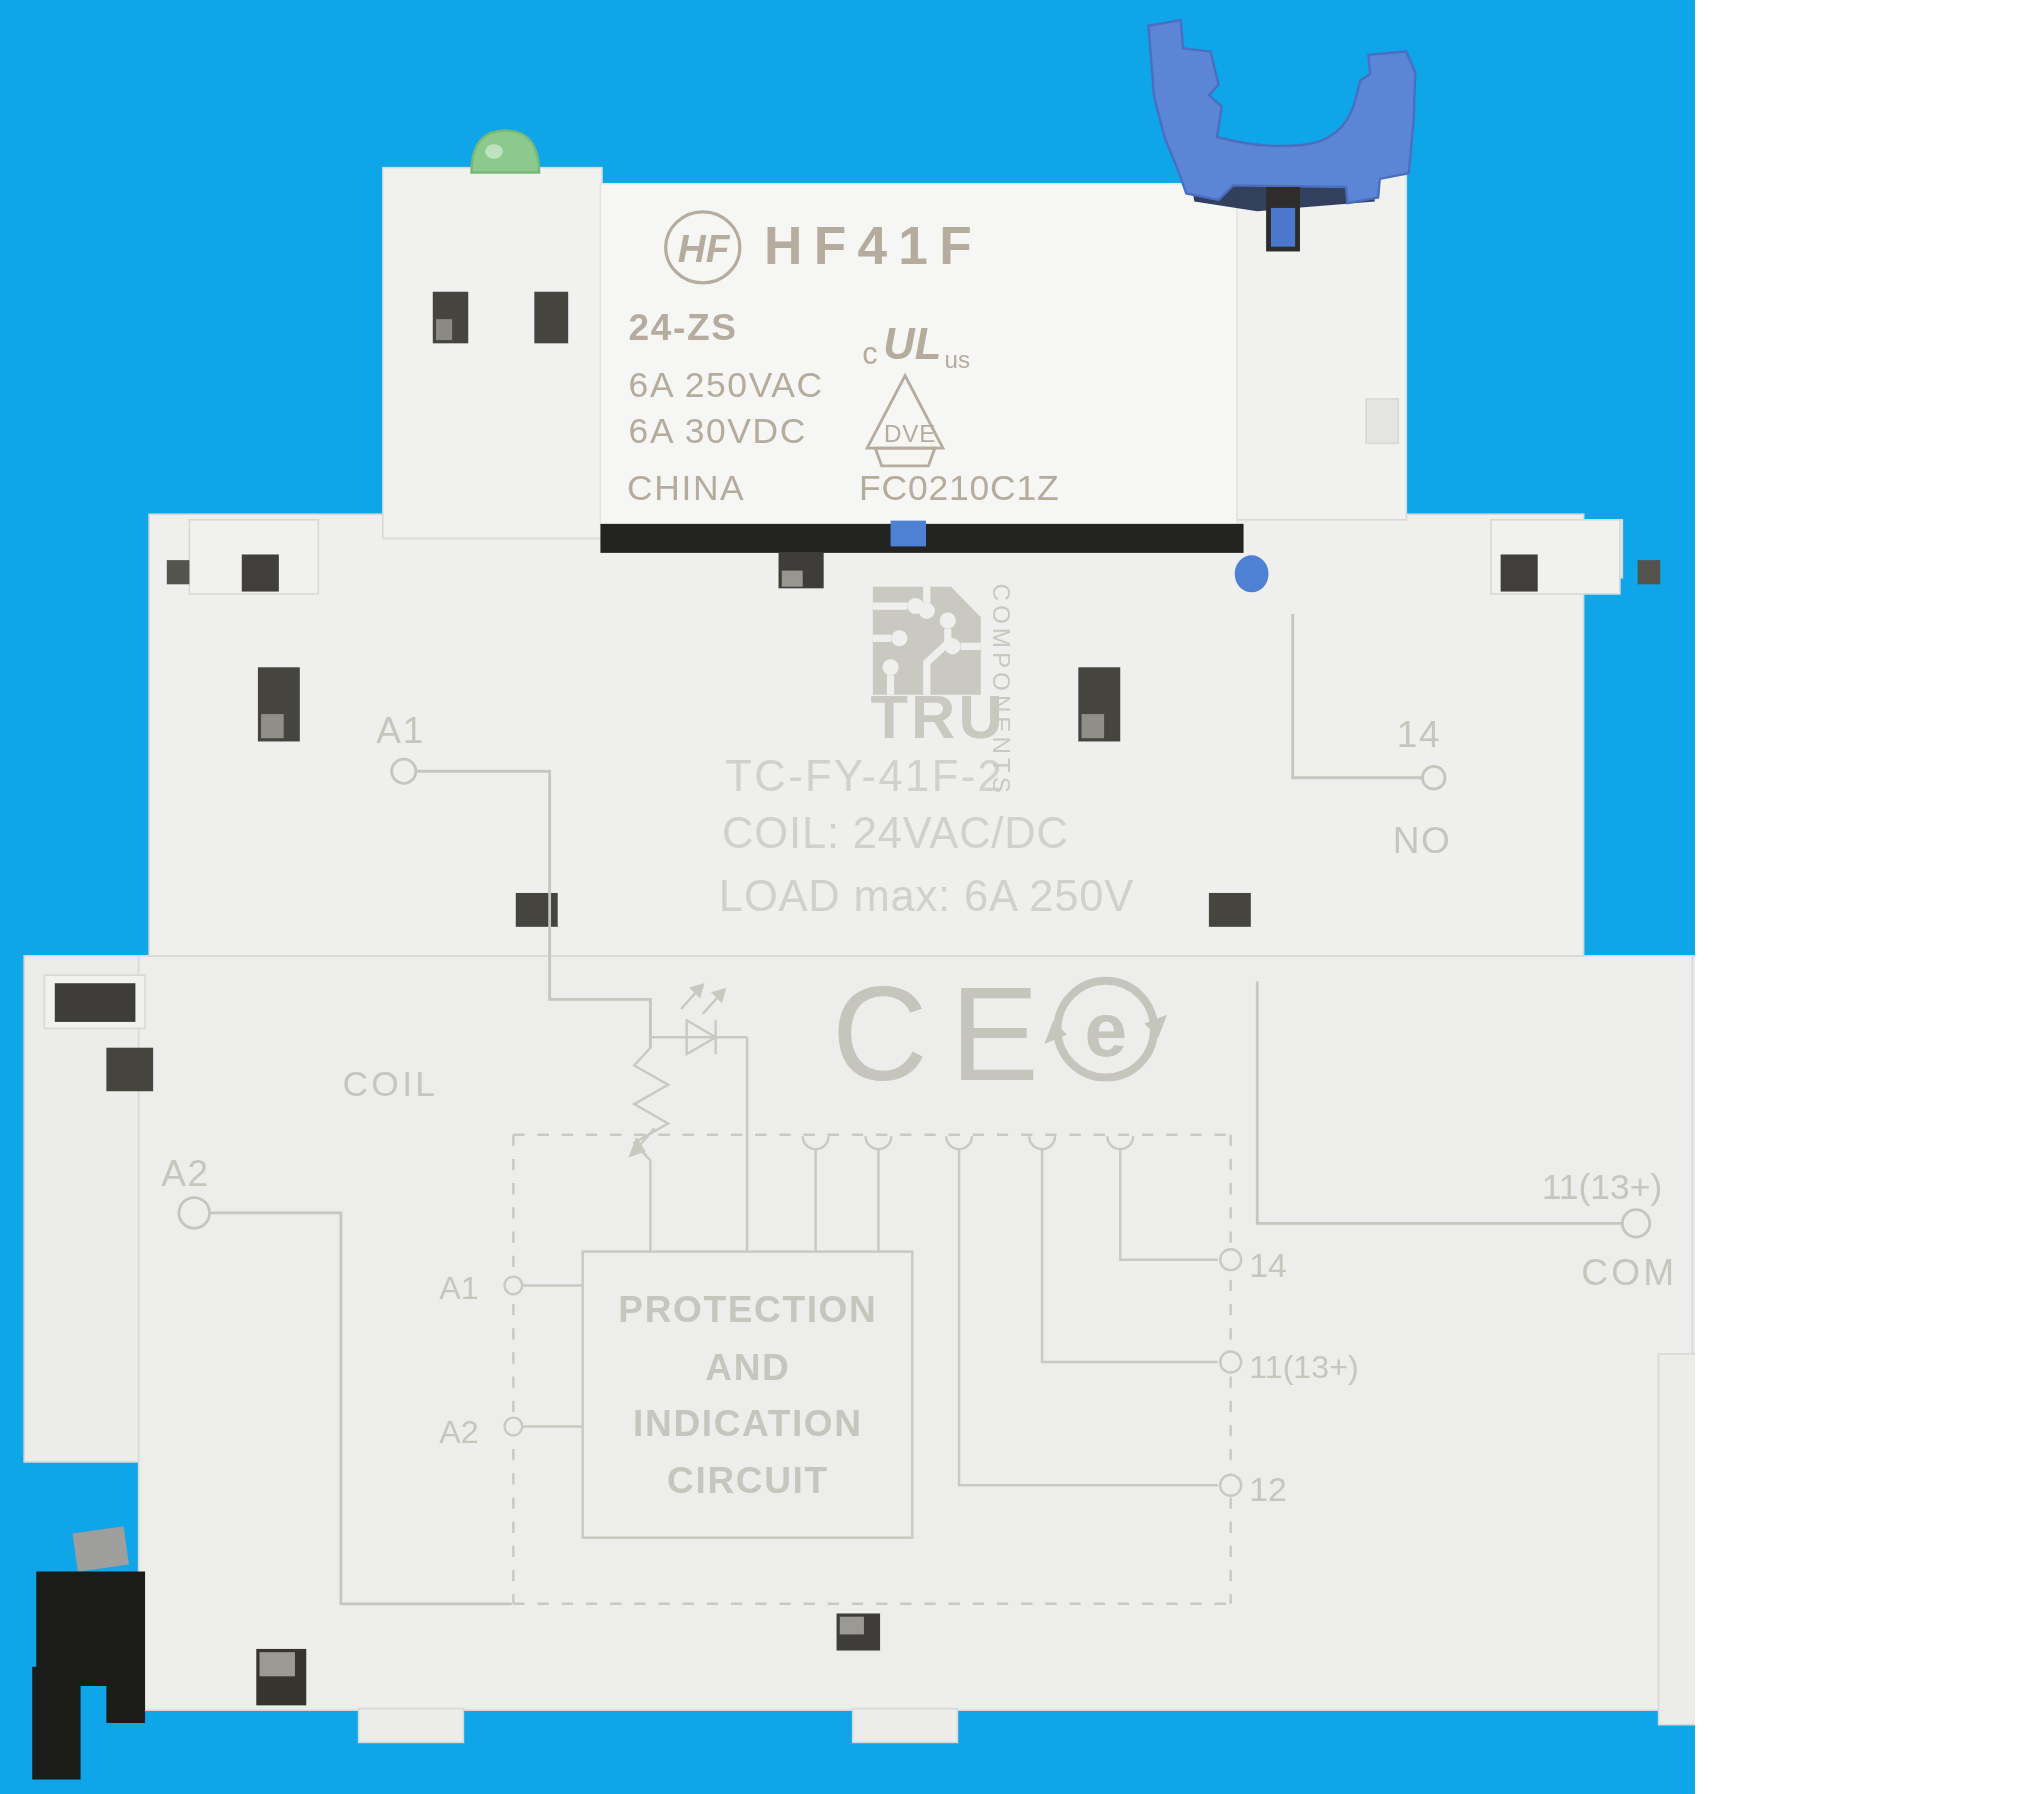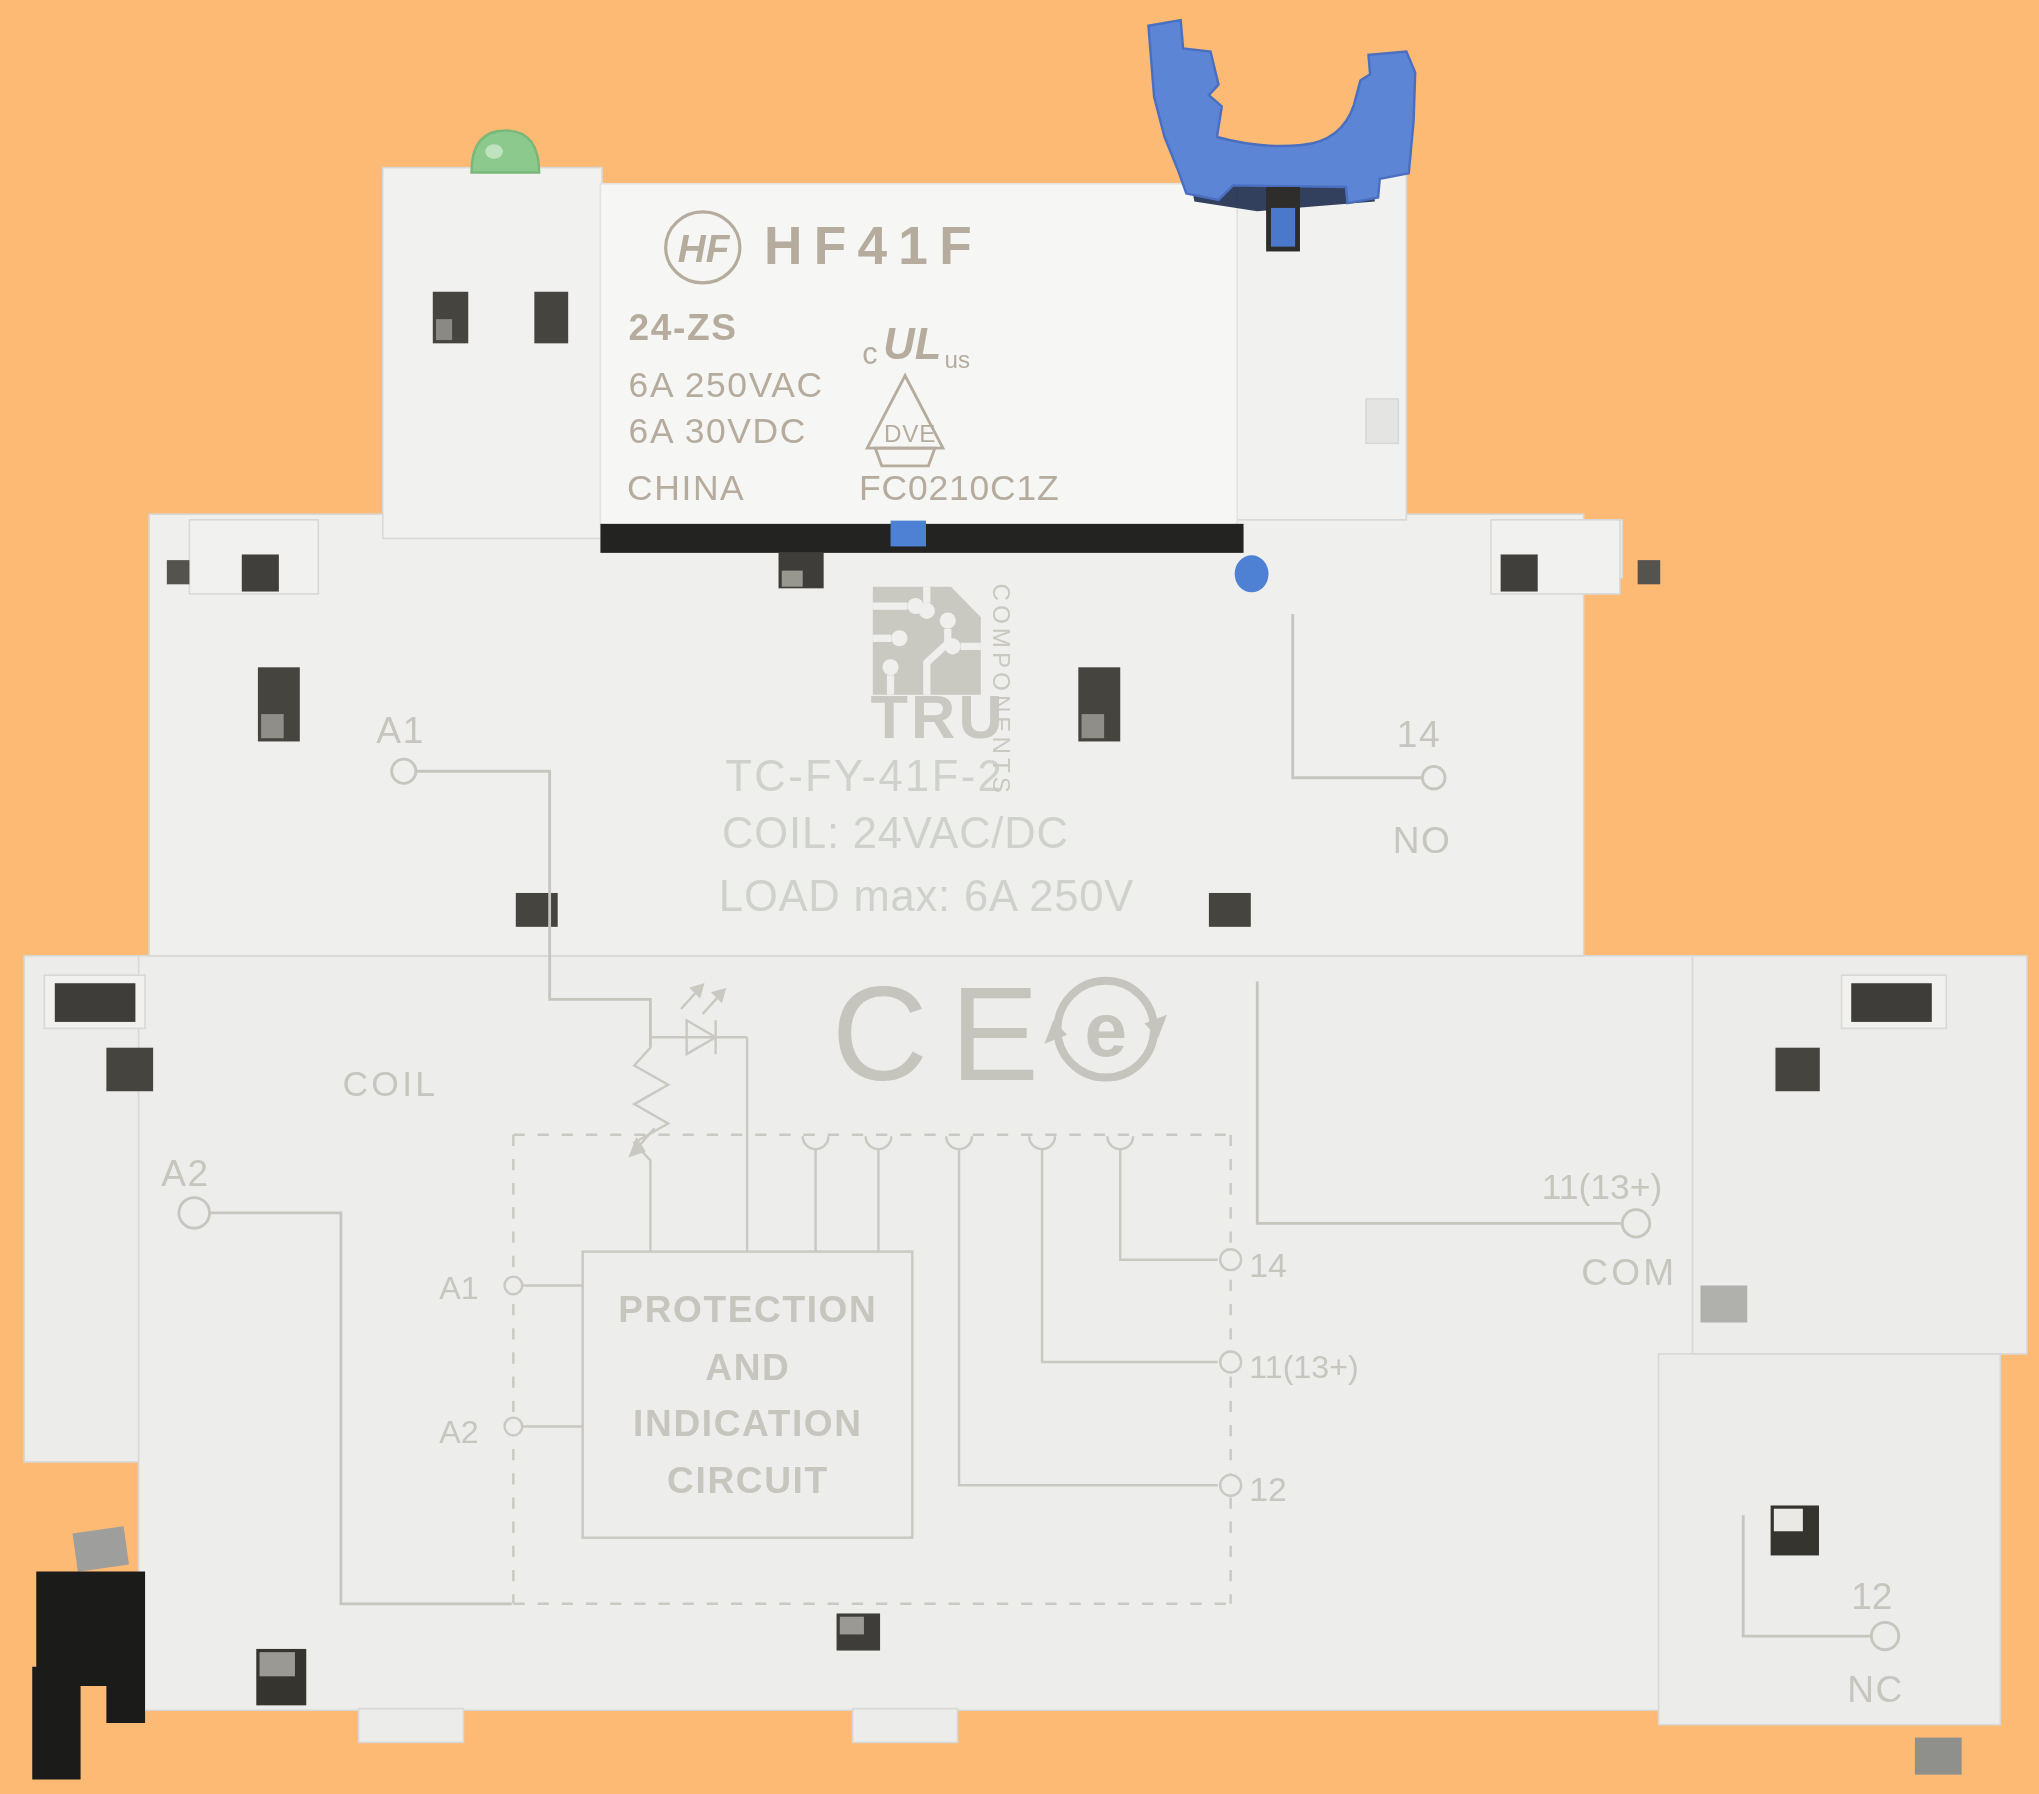--- a/index.html
+++ b/index.html
@@ -1,17 +1,17 @@
 <!DOCTYPE html>
 <html style="font-size:13px"><head>
 <meta charset="utf-8">
 <style>
   html,body{margin:0;padding:0;background:#ffffff;}
   body{font-family:"Liberation Sans", sans-serif;}
-  .stage{position:relative;width:2039px;height:1794px;background:#fdba74;overflow:hidden;}
+  .stage{position:relative;width:1695px;height:1794px;background:#0ea5e9;overflow:hidden;}
   svg{position:absolute;left:0;top:0;}
   text{font-family:"Liberation Sans", sans-serif;}
 </style>
 </head>
 <body>
 
 <div class="stage">
 <svg width="2039" height="1794" viewBox="0 0 2530 2226">
 
   <g stroke="#d8d8d6" stroke-width="2">

